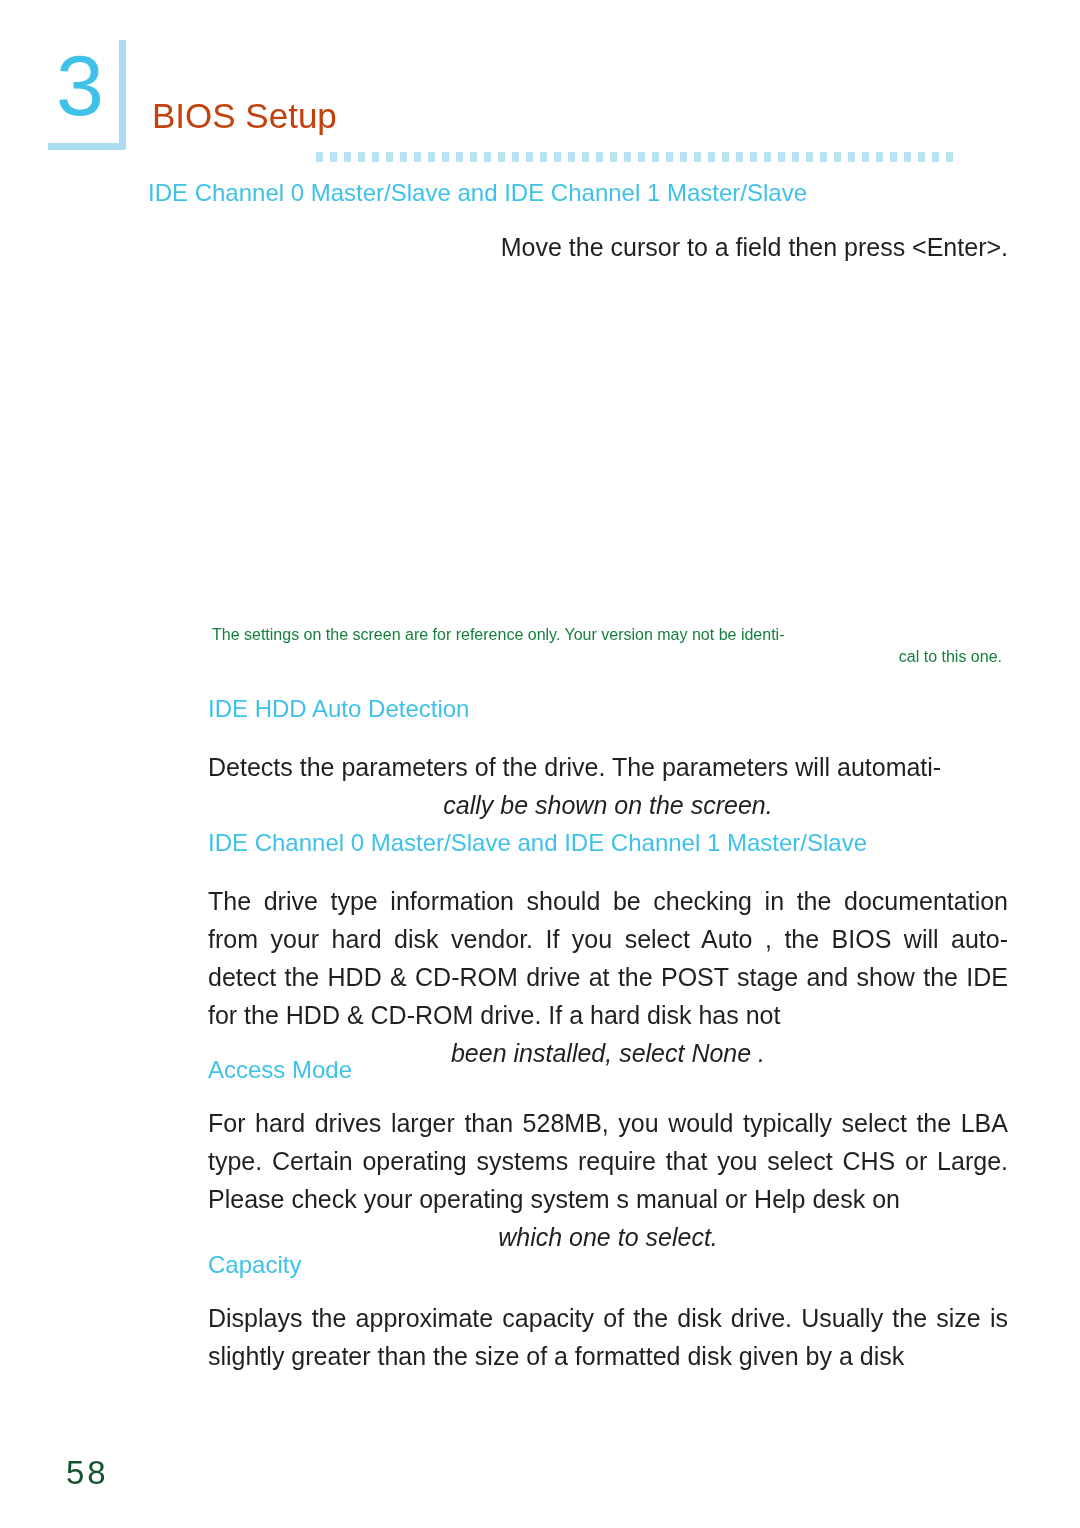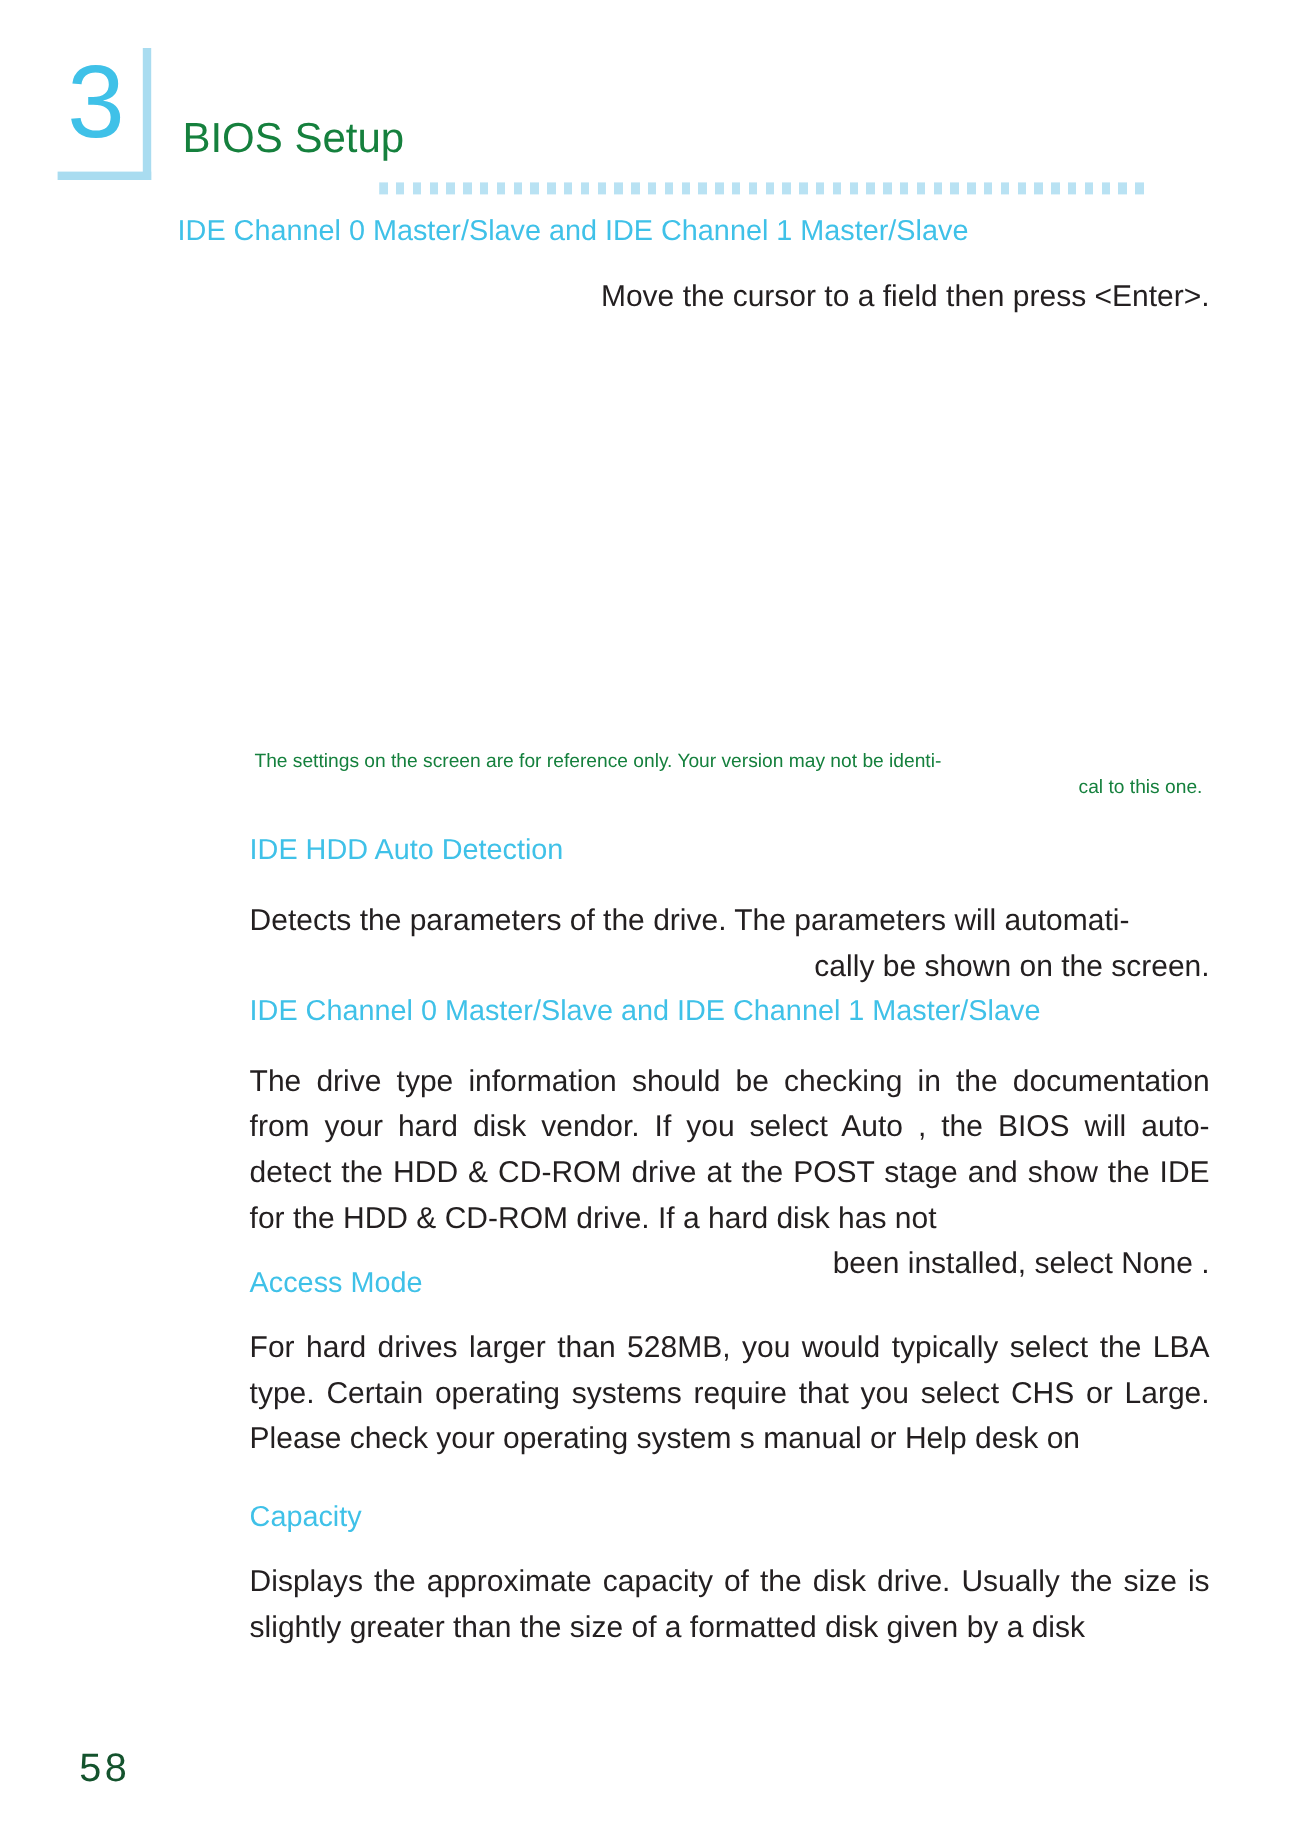--- a/index.html
+++ b/index.html
@@ -43,21 +43,21 @@
     color: #3fc1e8;
     font-weight: 400;
     letter-spacing: 0px;
   }
   .chapter-title {
     position: absolute;
     left: 104px;
     top: 56px;
     font-size: 35px;
     line-height: 40px;
-    color: #15803d;
+    color: #c2410c;
     white-space: nowrap;
   }
   .header-dots {
     position: absolute;
     left: 268px;
     top: 112px;
     width: 640px;
     height: 10px;
     background-image: repeating-linear-gradient(
         to right,
@@ -84,21 +84,21 @@
   }
   .para {
     position: absolute;
     color: #231f20;
     font-size: 25px;
     line-height: 38px;
     width: 800px;
     text-align: justify;
   }
   .para.nojust { text-align: right; }
-  .para .lastline { text-align: right; display: block; }
+  .para .lastline { text-align: center; display: block; font-style: italic; }
 
   .note {
     position: absolute;
     left: 212px;
     top: 624px;
     width: 790px;
     color: #15803d;
     font-size: 16px;
     line-height: 22px;
     text-align: justify;
@@ -177,20 +177,21 @@
     <span>the IDE for the HDD &amp; CD-ROM drive. If a hard disk has not</span>
     <span class="lastline">been installed, select  None .</span>
   </div>
 
   <div class="sec-head small" id="h-access">Access Mode</div>
 
   <div class="para" id="p-access">
     <span>For hard drives larger than 528MB, you would typically select the</span>
     <span>LBA type. Certain operating systems require that you select CHS or</span>
     <span>Large. Please check your operating system s manual or Help desk on</span>
+    <span class="lastline">which one to select.</span>
   </div>
 
   <div class="sec-head small" id="h-capacity">Capacity</div>
 
   <div class="para" id="p-capacity">
     <span>Displays the approximate capacity of the disk drive. Usually the size</span>
     <span>is slightly greater than the size of a formatted disk given by a disk</span>
   </div>
 
 </div>

